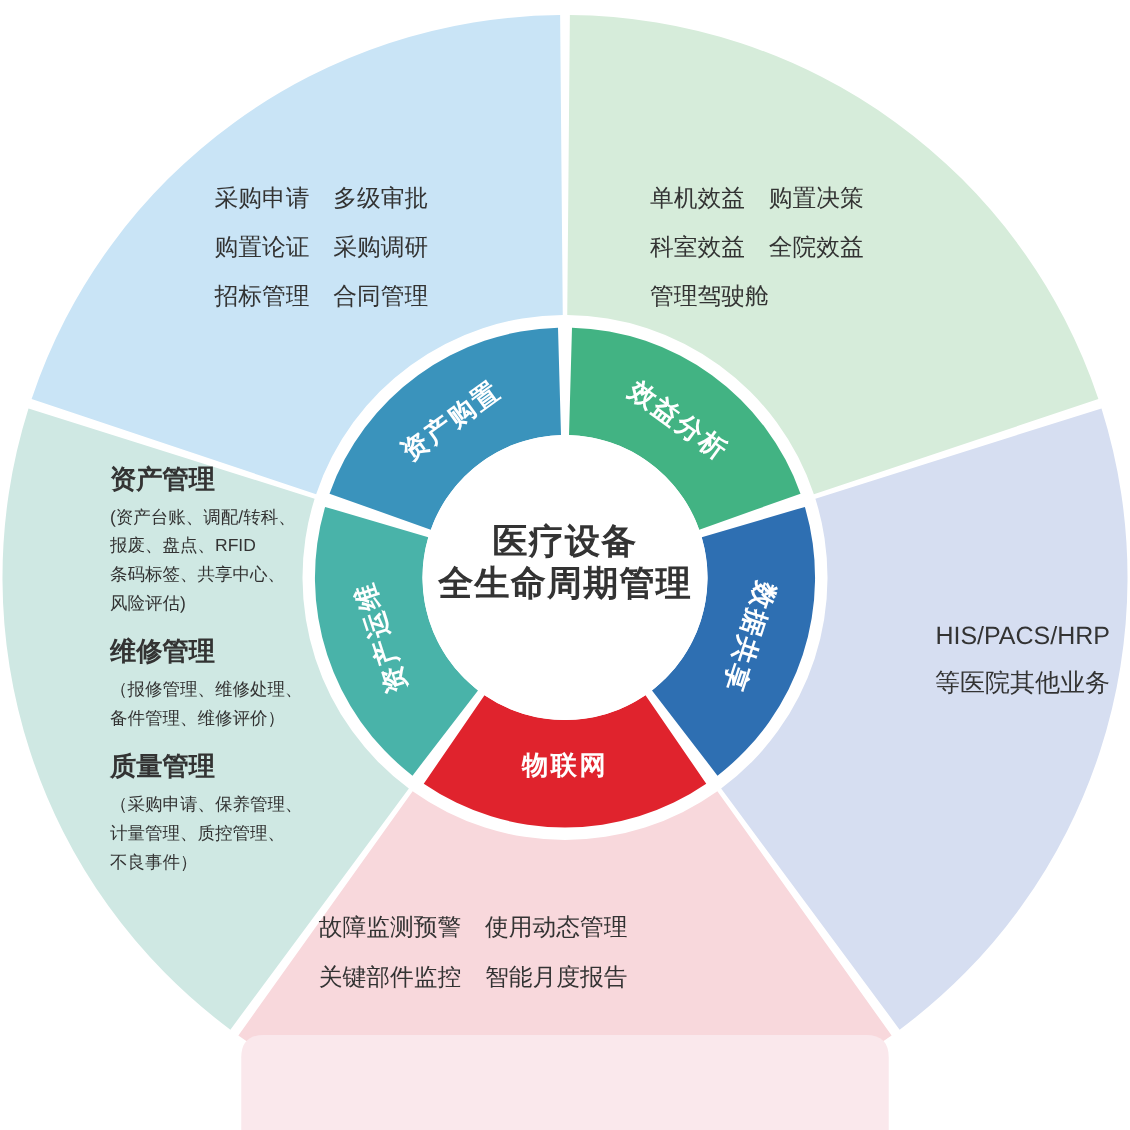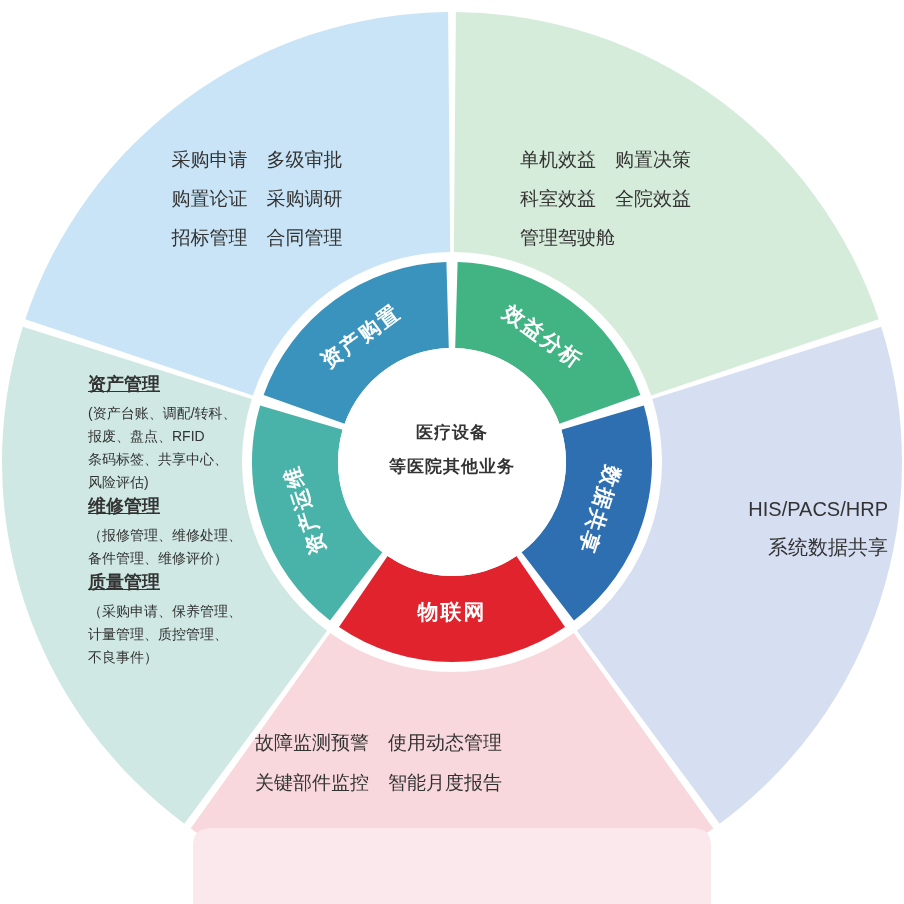--- a/index.html
+++ b/index.html
@@ -26,28 +26,28 @@
     text-align: right; font-size: 20px; line-height: 38px;
   }
   .panel-iot {
     left: 255px; top: 723px; width: 400px;
     text-align: left; font-size: 19px; line-height: 40px;
   }
   .panel-ops {
     left: 88px; top: 372px; width: 205px;
     text-align: left;
   }
-  .ops-group + .ops-group { }
-  .ops-title { font-size: 18px; font-weight: bold; line-height: 24px; margin-bottom: 6px; text-decoration: underline; }
+  .ops-group + .ops-group { margin-top: 16px; }
+  .ops-title { font-size: 21px; font-weight: bold; line-height: 24px; margin-bottom: 6px; }
   .ops-detail { font-size: 14px; line-height: 23px; }
   .center-label {
     position: absolute;
     left: 302px; top: 416px; width: 300px;
     text-align: center;
-    font-size: 17px; font-weight: bold;
+    font-size: 28px; font-weight: bold;
     line-height: 34px; letter-spacing: 1px;
     color: #333333;
     z-index: 3;
   }
 </style>
 </head>
 <body>
 
 <div class="stage">
 
@@ -78,21 +78,21 @@
   </div>
 
   <div class="panel panel-purchase">
     <div>采购申请　多级审批</div>
     <div>购置论证　采购调研</div>
     <div>招标管理　合同管理</div>
   </div>
 
   <div class="panel panel-data">
     <div>HIS/PACS/HRP</div>
-    <div>系统数据共享</div>
+    <div>等医院其他业务</div>
   </div>
 
   <div class="panel panel-iot">
     <div>故障监测预警　使用动态管理</div>
     <div>关键部件监控　智能月度报告</div>
   </div>
 
   <div class="panel panel-ops" id="ops-groups">
       <div class="ops-group">
         <div class="ops-title">资产管理</div>
@@ -109,16 +109,16 @@
       <div class="ops-group">
         <div class="ops-title">质量管理</div>
         <div class="ops-detail">（采购申请、保养管理、</div>
         <div class="ops-detail">计量管理、质控管理、</div>
         <div class="ops-detail">不良事件）</div>
       </div>
     </div>
 
   <div class="center-label">
     <div>医疗设备</div>
-    <div>等医院其他业务</div>
+    <div>全生命周期管理</div>
   </div>
 
 </div>
 
 </body></html>

